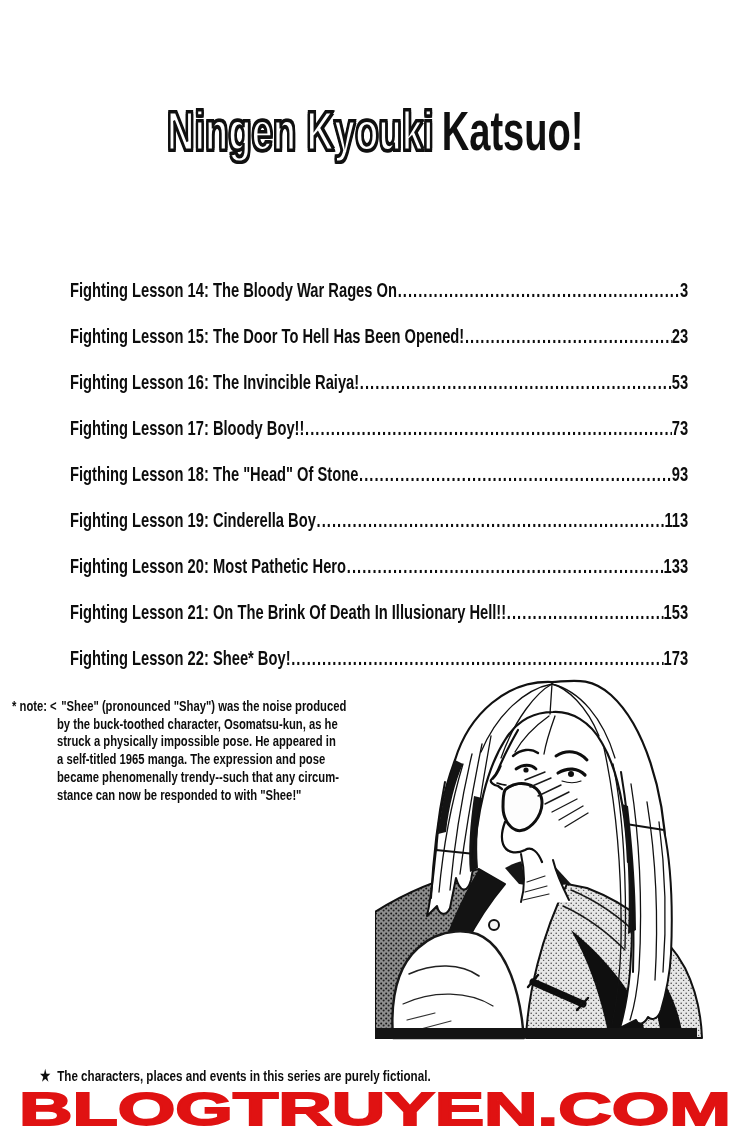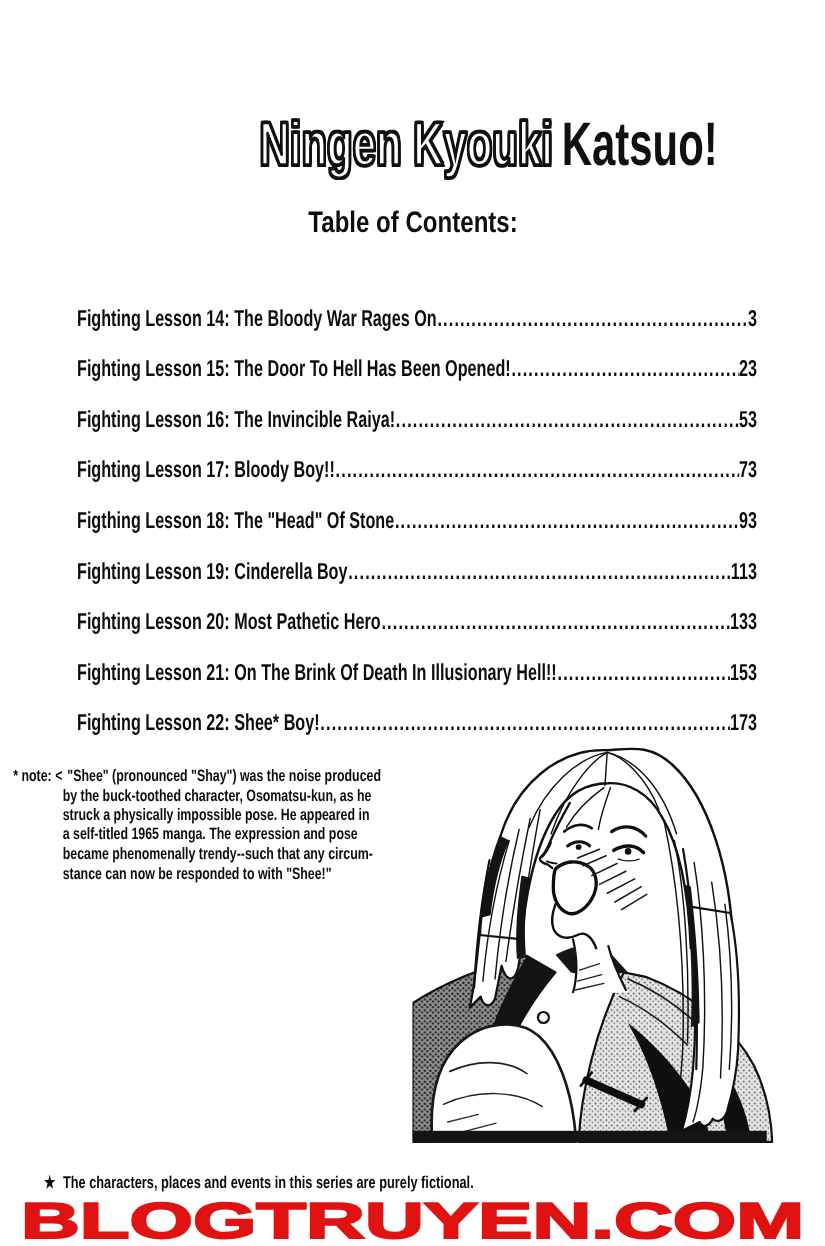--- a/index.html
+++ b/index.html
@@ -3,21 +3,21 @@
 <meta charset="utf-8">
 <style>
   html,body{margin:0;padding:0;background:#cccccc;}
   .page{
     position:relative;width:750px;height:1133px;background:#ffffff;
     overflow:hidden;font-family:"Liberation Sans",sans-serif;color:#0d0d0d;
     margin:0 auto;
   }
   
   .title{
-    position:absolute;top:62px;left:0;right:0;text-align:right;
+    position:absolute;top:62px;left:0;right:0;text-align:center;
     font-size:56px;line-height:62px;font-weight:bold;white-space:nowrap;
   }
   .title-inner{display:inline-block;transform:scaleX(0.68);transform-origin:center;}
   .title-outline{
     color:#ffffff;
     -webkit-text-stroke:3px #101010;
     text-shadow:
       2px 0 0 #101010,-2px 0 0 #101010,0 2px 0 #101010,0 -2px 0 #101010,
       2px 2px 0 #101010,-2px -2px 0 #101010,2px -2px 0 #101010,-2px 2px 0 #101010;
   }
@@ -60,23 +60,20 @@
 </style>
 </head>
 <body>
 
 <div class="page">
 
   <h1 class="title">
     <span class="title-inner"><span class="title-outline">Ningen Kyouki</span><span class="title-solid">Katsuo!</span></span>
   </h1>
 
-  <h2 class="toc-heading">
-    <span class="toc-heading-inner">Table of Contents:</span>
-  </h2>
 
   <div class="toc">
     <div class="toc-row">
       <span class="toc-title">Fighting Lesson 14: The Bloody War Rages On</span>
         <span class="toc-dots">...............................................................................................................................................</span>
         <span class="toc-page">3</span>
     </div>
     <div class="toc-row">
       <span class="toc-title">Fighting Lesson 15: The Door To Hell Has Been Opened!</span>
         <span class="toc-dots">...............................................................................................................................................</span>

